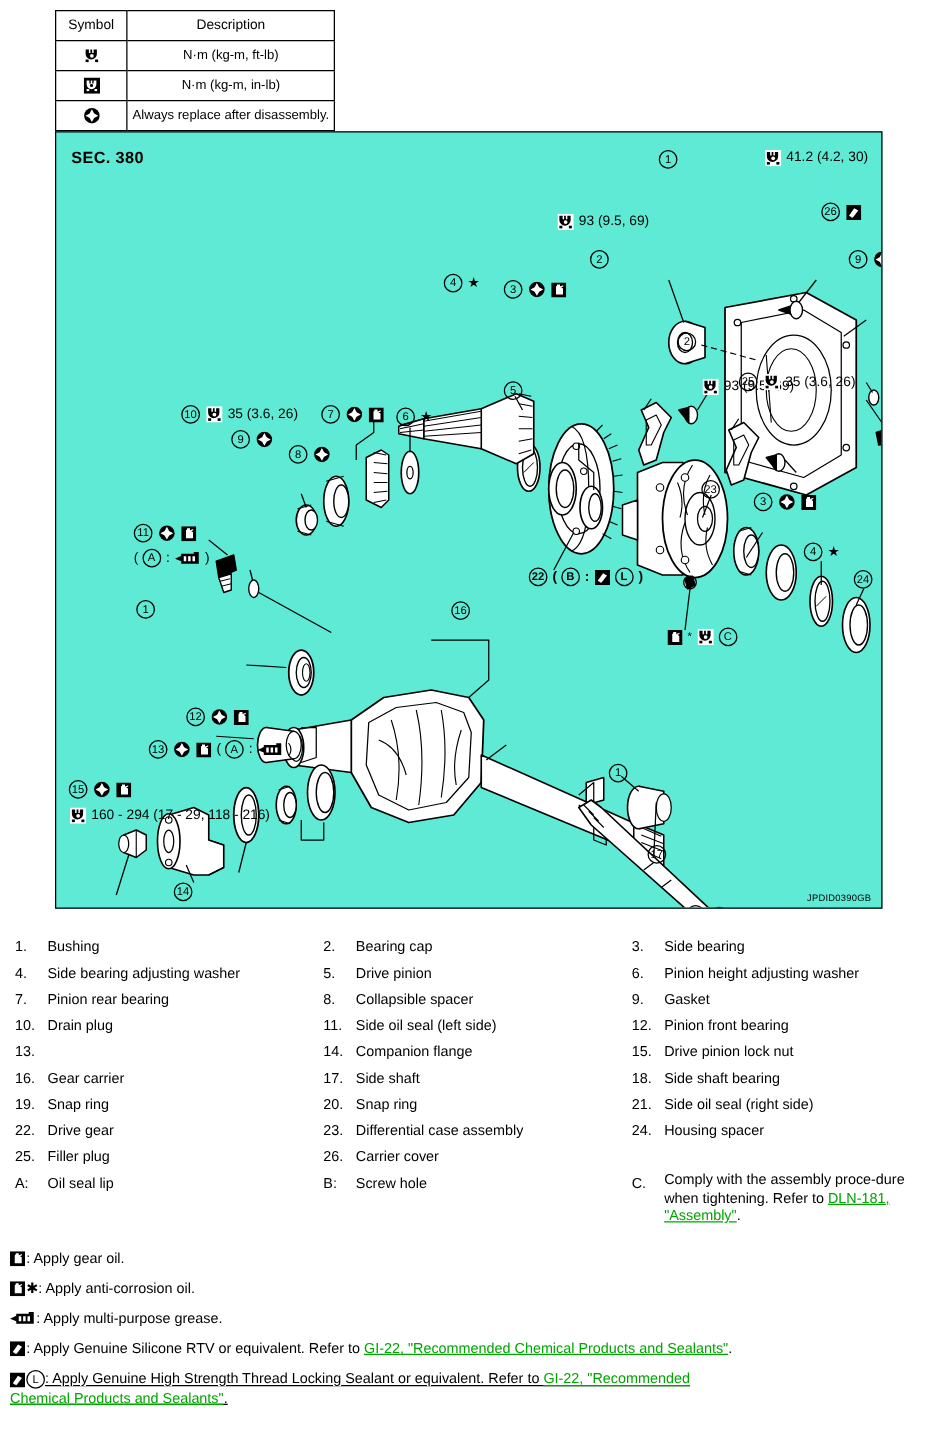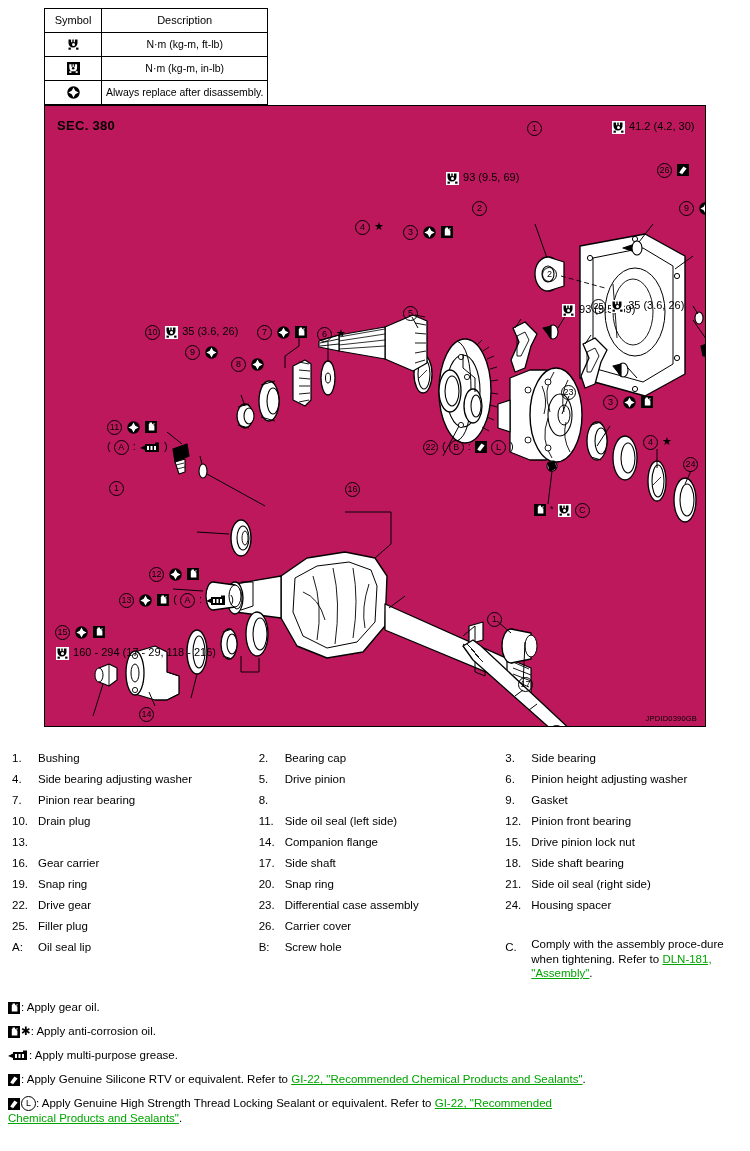--- a/index.html
+++ b/index.html
@@ -63,21 +63,21 @@
     display:inline-block;border:1.2px solid #000;border-radius:50%;
     width:13px;height:13px;line-height:12px;text-align:center;
     font-size:9px;vertical-align:middle;
   }
 
   
   .figbox{
     position:absolute;left:44px;top:105px;
     width:660px;height:620px;
     border:1.6px solid #000;
-    background:#be185d;
+    background:#5eead4;
     overflow:hidden;
   }
   .sec-label{
     position:absolute;left:12px;top:12px;
     font-size:13px;font-weight:bold;letter-spacing:.3px;
   }
   .fig-id{
     position:absolute;right:8px;bottom:3px;
     font-size:7.5px;letter-spacing:.2px;
   }
@@ -111,21 +111,21 @@
   
   .notes{
     position:absolute;left:0;top:1000px;width:614px;
     font-size:11.5px;
   }
   .note{
     display:block;margin:0 0 9px 0;padding-left:8px;
     line-height:15px;
   }
   .note .ic{margin-right:1px;}
-  .note-wide{padding-right:14px;}
+  .note-wide{padding-right:14px;text-decoration:underline;}
 </style>
 </head>
 <body>
 
 <table class="symtable">
   <tbody>
       <tr>
     <th class="hcell c-sym">Symbol</th>
     <th class="hcell c-desc">Description</th>
   </tr>
@@ -607,21 +607,21 @@
   </div>
 
   <div class="cal" style="left:358px;top:199px;">
     <span class="circ">5</span>
   </div>
 
   <div class="cal" style="left:516px;top:278px;">
     <span class="circ">23</span>
   </div>
 
-  <div class="cal" style="left:378px;top:333px;">
+  <div class="cal" style="left:378px;top:348px;font-weight:bold;">
     <span class="circ">22</span>
     <span>(</span>
     <span class="circ">B</span>
     <span>:</span>
     <span class="ic ic-seal"><svg viewBox="0 0 12 12">
           <rect width="12" height="12" fill="#000"></rect>
           <path d="M2.2 8.6 L6.4 2.6 L9.6 4.4 L5.3 10 Z" fill="#fff"></path>
           <path d="M2.2 8.6 L4.6 10.2 L5.3 10 Z" fill="#fff"></path>
         </svg></span>
     <span class="circ">L</span>
@@ -689,21 +689,21 @@
           <rect x="10.5" y="4" width="2" height="4" fill="#fff"></rect>
           <rect x="14" y="4" width="2" height="4" fill="#fff"></rect>
         </svg></span>
     <span>)</span>
   </div>
 
   <div class="cal" style="left:64px;top:374px;">
     <span class="circ">1</span>
   </div>
 
-  <div class="cal" style="left:300px;top:375px;">
+  <div class="cal" style="left:316px;top:375px;">
     <span class="circ">16</span>
   </div>
 
   <div class="cal" style="left:104px;top:460px;">
     <span class="circ">12</span>
     <span class="ic ic-x"><svg viewBox="0 0 13 13">
           <circle cx="6.5" cy="6.5" r="6.2" fill="#000"></circle>
           <path d="M6.5 1.4 L8.3 4.7 L6.5 6.5 L4.7 4.7 Z M11.6 6.5 L8.3 8.3 L6.5 6.5 L8.3 4.7 Z M6.5 11.6 L4.7 8.3 L6.5 6.5 L8.3 8.3 Z M1.4 6.5 L4.7 4.7 L6.5 6.5 L4.7 8.3 Z" fill="#fff"></path>
         </svg></span>
     <span class="ic ic-oil"><svg viewBox="0 0 12 12">
@@ -814,20 +814,21 @@
       </div>
   </div>
 
   <div class="prow">
     <div class="pcell pcol1">
         <span class="pnum">7.</span>
         <span class="ptxt">Pinion rear bearing</span>
       </div>
     <div class="pcell pcol2">
         <span class="pnum">8.</span>
+        <span class="ptxt">Collapsible spacer</span>
       </div>
     <div class="pcell pcol3">
         <span class="pnum">9.</span>
         <span class="ptxt">Gasket</span>
       </div>
   </div>
 
   <div class="prow">
     <div class="pcell pcol1">
         <span class="pnum">10.</span>

